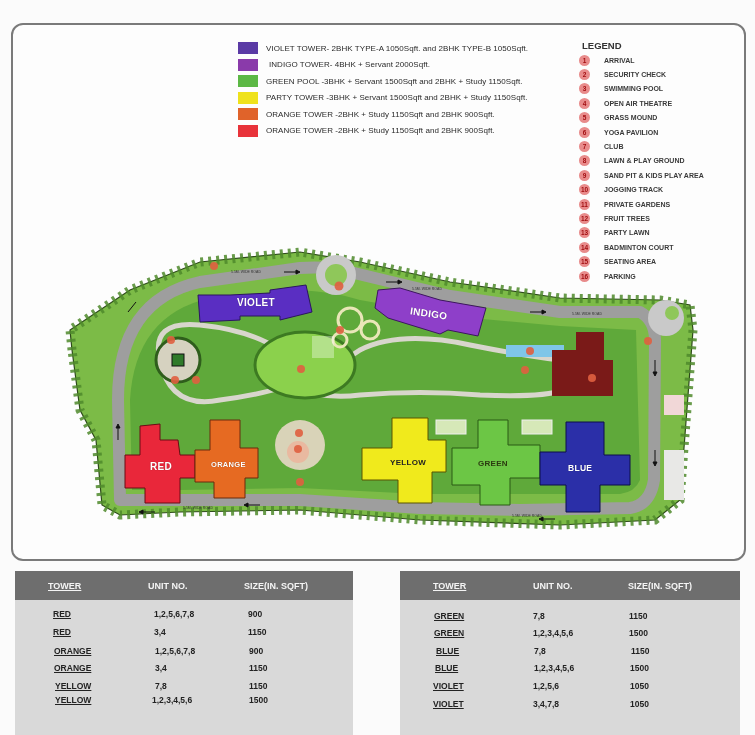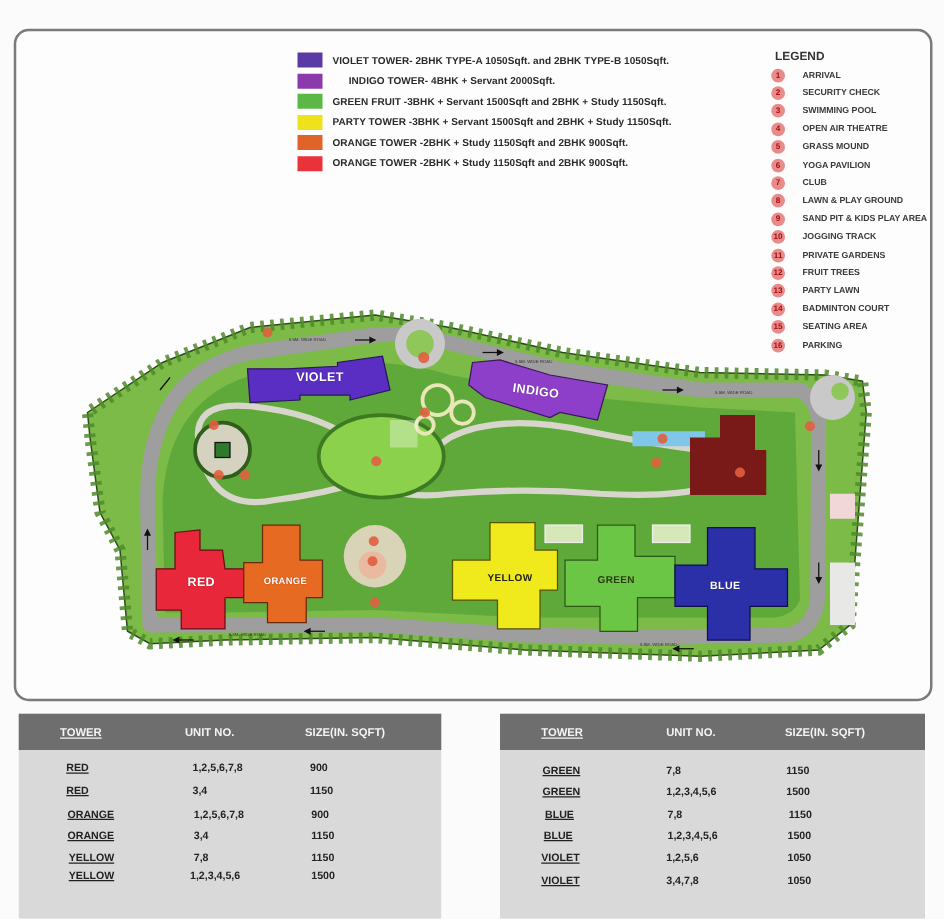--- a/index.html
+++ b/index.html
@@ -8,24 +8,24 @@
 
   .frame {
     position: absolute; left: 11px; top: 23px; width: 735px; height: 538px;
     border: 2px solid #7a7a7a; border-radius: 12px; background: #fdfdfd;
   }
 
   
   .key { position: absolute; left: 238px; top: 40px; }
   .key-row { display: flex; align-items: center; height: 16.5px; }
   .swatch { width: 20px; height: 12px; margin-right: 8px; flex: none; }
-  .key-text { font-size: 8px; font-weight: bold; color: #2a2a2a; white-space: nowrap; letter-spacing: 0.05px; }
+  .key-text { font-size: 8px; font-weight: normal; color: #2a2a2a; white-space: nowrap; letter-spacing: 0.05px; }
 
   
-  .legend { position: absolute; left: 614px; top: 40px; }
+  .legend { position: absolute; left: 576px; top: 40px; }
   .legend-title { font-size: 9.5px; font-weight: bold; color: #333; margin-left: 6px; margin-bottom: 2px; }
   .legend-row { display: flex; align-items: center; height: 14.4px; }
   .num-badge {
     width: 11px; height: 11px; border-radius: 50%; background: #e88b8b;
     color: #a20f12; font-size: 6.5px; font-weight: bold; text-align: center; line-height: 11px;
     margin-left: 3px; margin-right: 14px; flex: none;
   }
   .legend-label { font-size: 7px; font-weight: bold; color: #3a3a3a; white-space: nowrap; }
 
   
@@ -58,25 +58,25 @@
 
 <div class="frame"></div>
 
 <div class="key">
   <div class="key-row">
     <span class="swatch" style="background:#5a3aa5"></span>
     <span class="key-text">VIOLET TOWER- 2BHK TYPE-A 1050Sqft. and 2BHK TYPE-B 1050Sqft.</span>
   </div>
   <div class="key-row">
     <span class="swatch" style="background:#8a3aaa"></span>
-    <span class="key-text" style="margin-left:13px">INDIGO TOWER- 4BHK + Servant 2000Sqft.</span>
+    <span class="key-text" style="margin-left:3px">INDIGO TOWER- 4BHK + Servant 2000Sqft.</span>
   </div>
   <div class="key-row">
     <span class="swatch" style="background:#5cb845"></span>
-    <span class="key-text">GREEN FRUIT -3BHK + Servant 1500Sqft and 2BHK + Study 1150Sqft.</span>
+    <span class="key-text">GREEN POOL -3BHK + Servant 1500Sqft and 2BHK + Study 1150Sqft.</span>
   </div>
   <div class="key-row">
     <span class="swatch" style="background:#efe21c"></span>
     <span class="key-text">PARTY TOWER -3BHK + Servant 1500Sqft and 2BHK + Study 1150Sqft.</span>
   </div>
   <div class="key-row">
     <span class="swatch" style="background:#e0632a"></span>
     <span class="key-text">ORANGE TOWER -2BHK + Study 1150Sqft and 2BHK 900Sqft.</span>
   </div>
   <div class="key-row">

